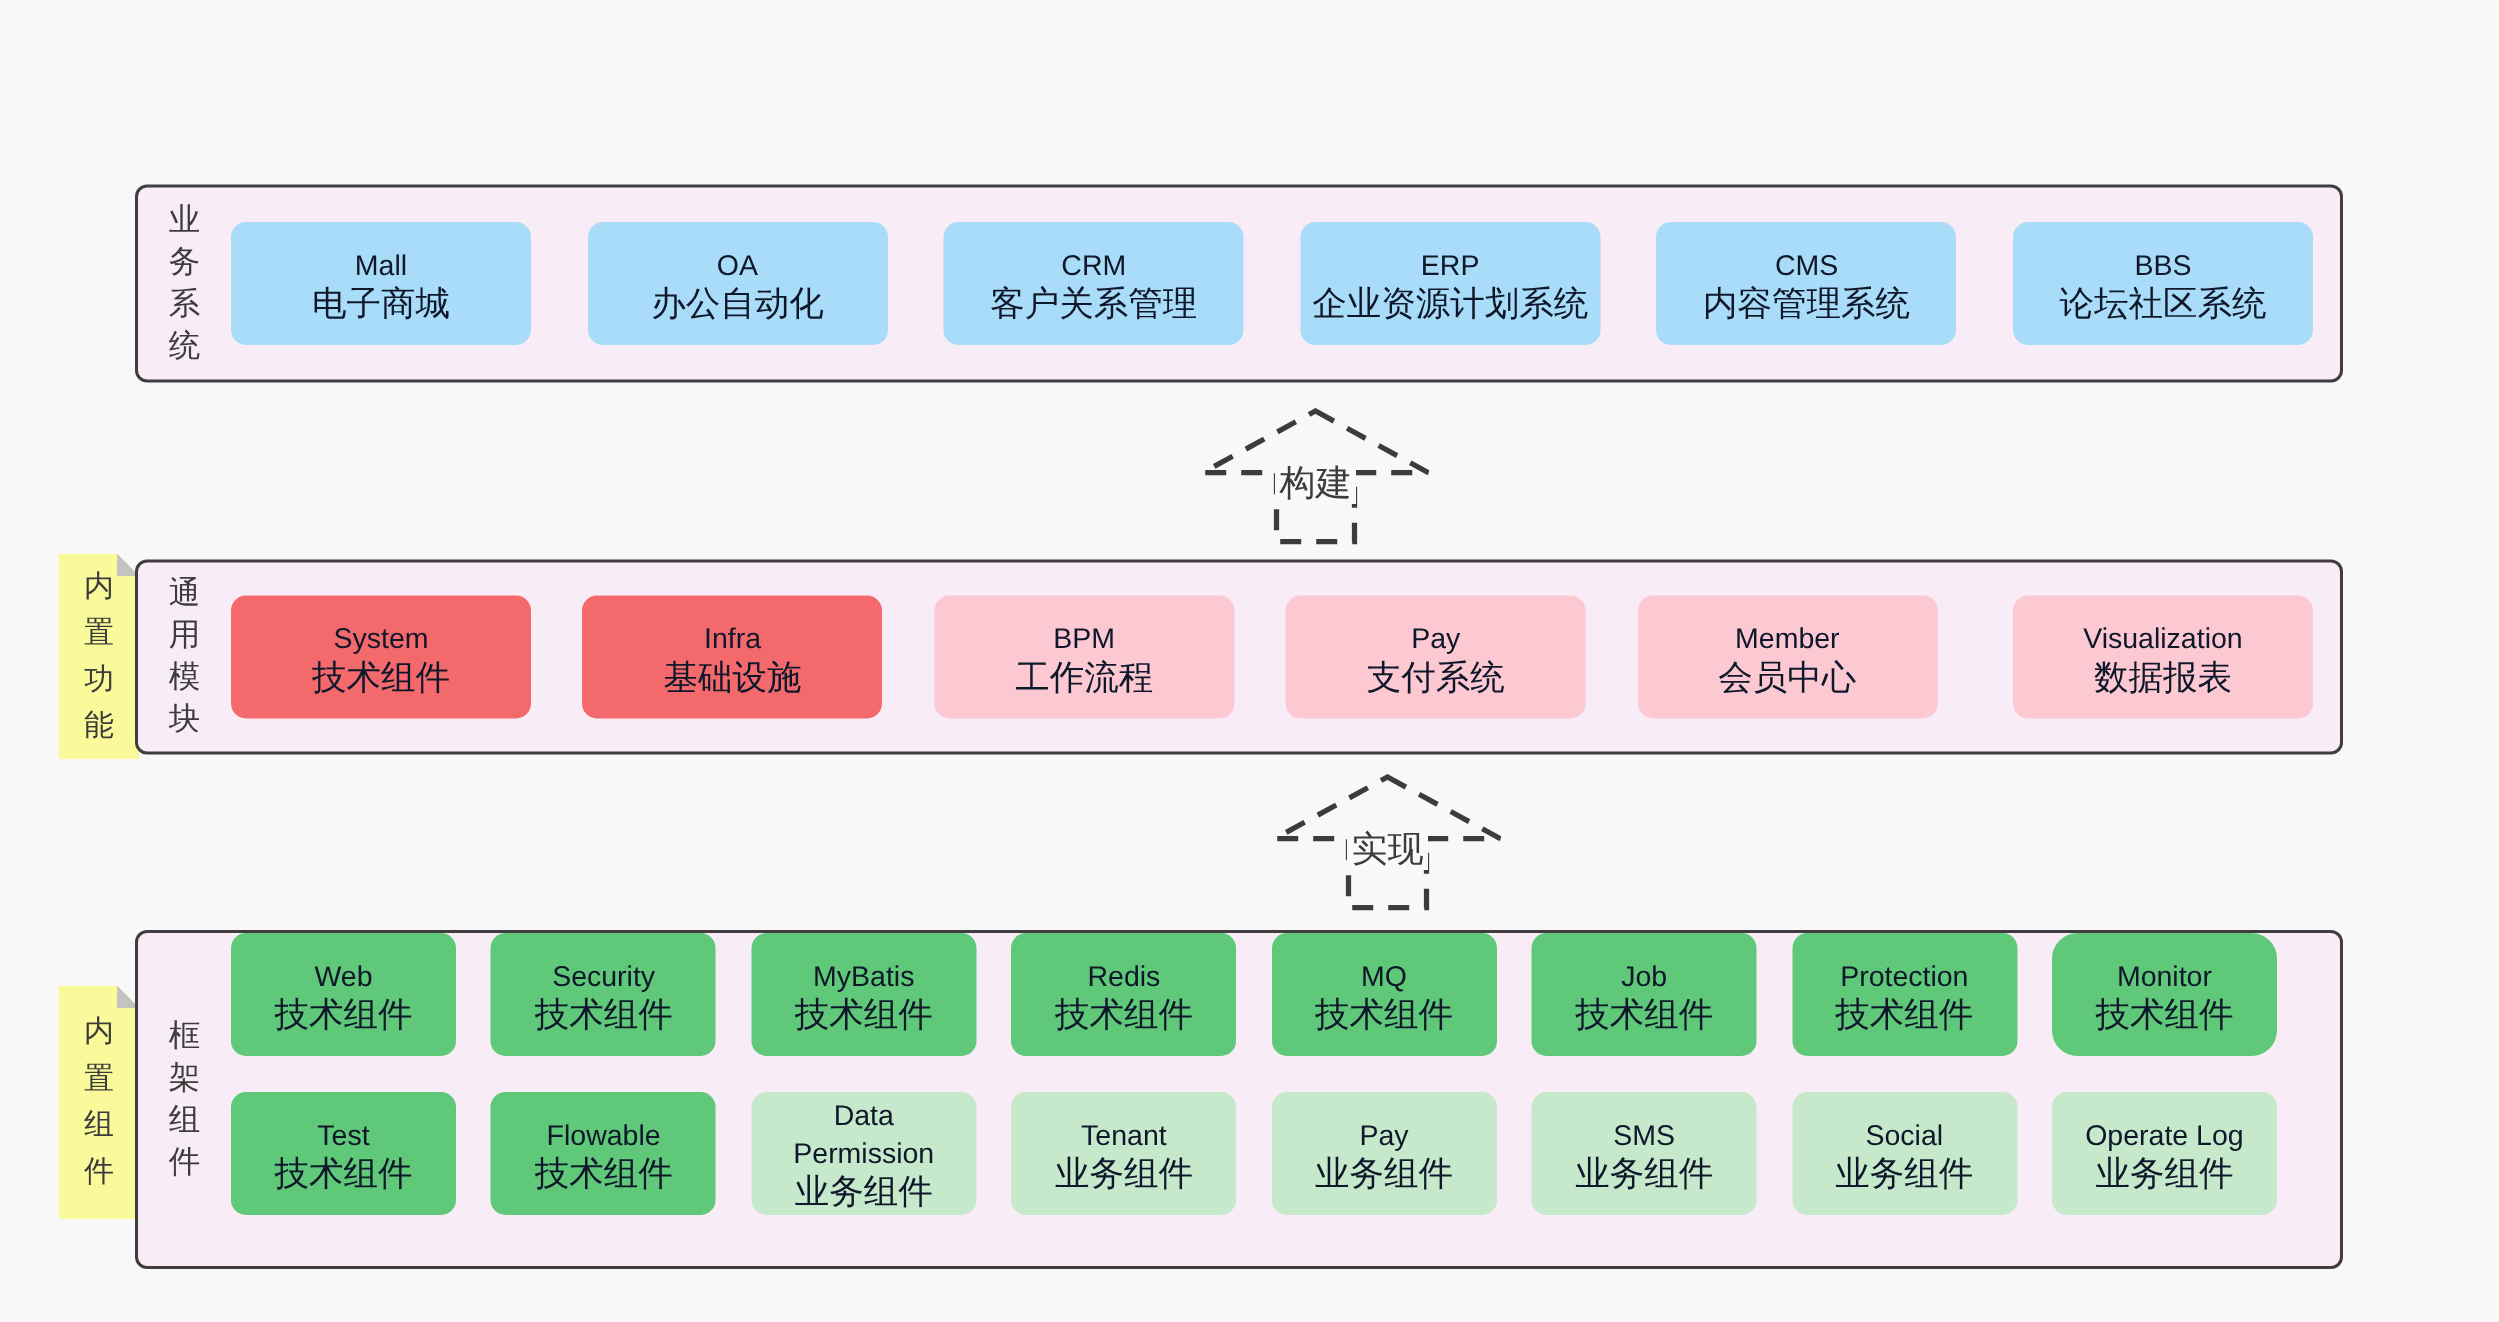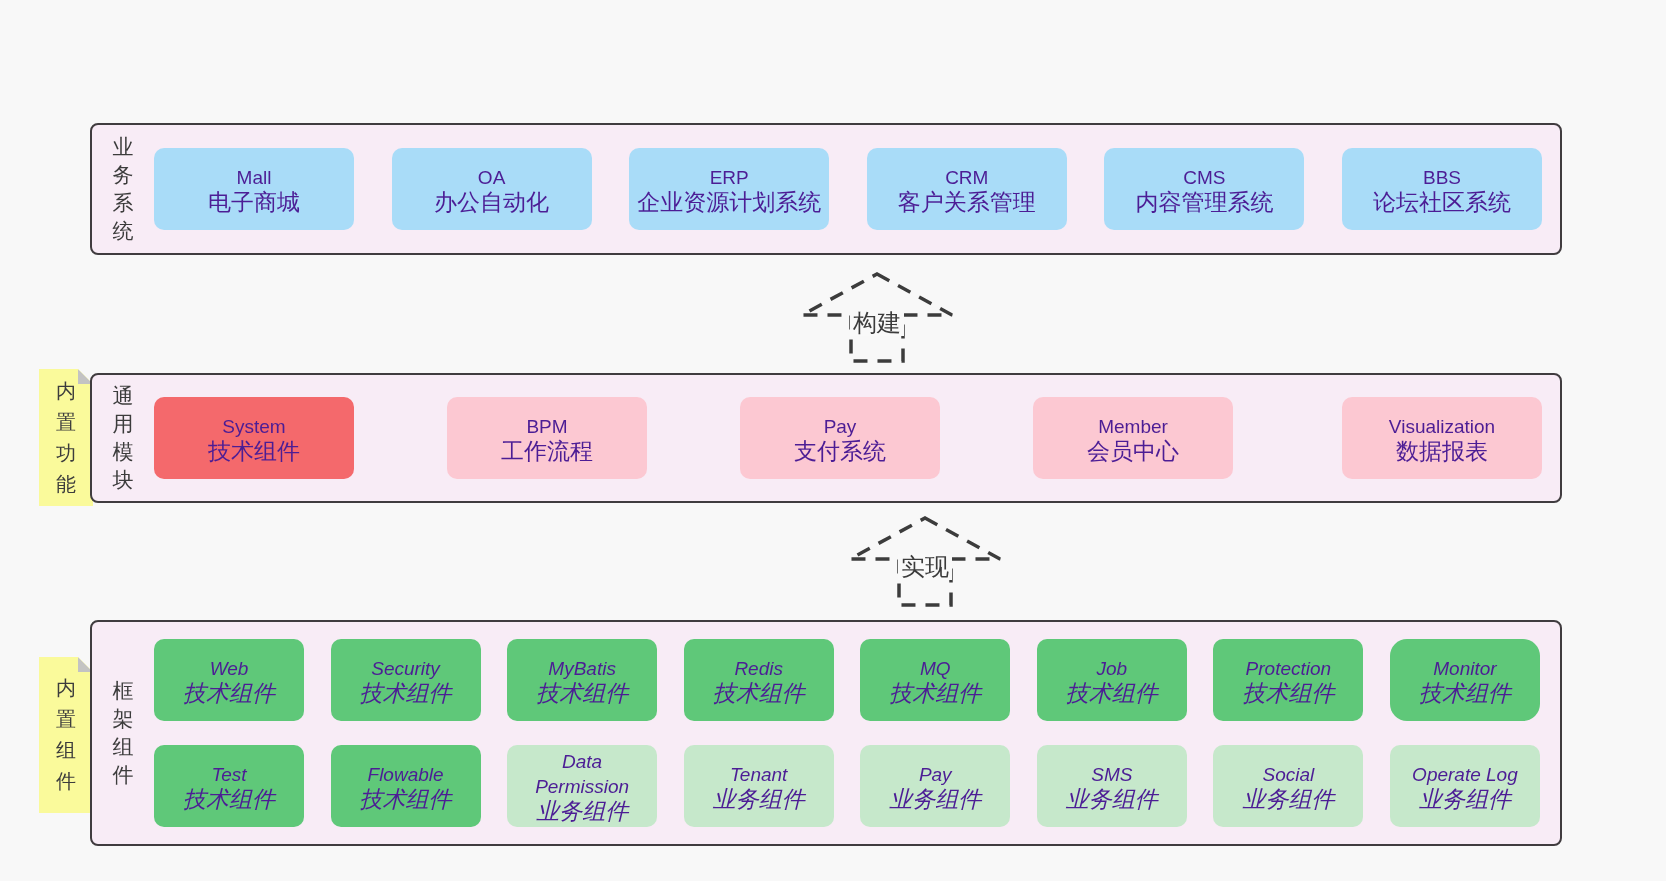--- a/index.html
+++ b/index.html
@@ -11,25 +11,25 @@
              background:#f8ecf6;box-sizing:border-box;display:flex;z-index:2;}
   #sec-business{top:123px;height:132px;}
   #sec-modules{top:373px;height:130px;}
   #sec-components{top:620px;height:226px;}
 
   .label-col{width:62px;flex:0 0 62px;display:flex;flex-direction:column;align-items:center;
              justify-content:center;color:#3c3c3c;}
   .vchar{font-size:21px;line-height:28px;color:#3c3c3c;}
 
   .boxes{flex:1;display:flex;justify-content:space-between;align-items:center;padding-right:18px;}
-  .rows-wrap{flex:1;display:flex;flex-direction:column;justify-content:center;gap:24px;padding-right:20px;font-style:italic;}
+  .rows-wrap{flex:1;display:flex;flex-direction:column;gap:24px;padding-right:42px;}
   .rows-wrap .boxes{flex:0 0 auto;padding-right:0;}
 
   .box{border-radius:10px;display:flex;flex-direction:column;align-items:center;justify-content:center;
-       text-align:center;color:#4c1d95;box-sizing:border-box;padding:4px 8px;}
+       text-align:center;color:#0f172a;box-sizing:border-box;padding:4px 8px;}
   .box-w200{width:200px;height:82px;}
   .box-w150{width:150px;height:82px;}
   .box-name{font-size:19px;line-height:25px;}
   .box-desc{font-size:23px;line-height:24px;}
 
   
   .note{position:absolute;left:39px;width:54px;background:#fafa9b;z-index:1;
         clip-path:polygon(0 0,calc(100% - 15px) 0,100% 15px,100% 100%,0 100%);
         display:flex;flex-direction:column;align-items:center;justify-content:center;}
   .note .vchar{font-size:20px;line-height:31px;}
@@ -77,26 +77,26 @@
     <div class="boxes" id="boxes-business">
         <div class="box box-w200" style="background: rgb(169, 220, 248);">
           <div class="box-name">Mall</div>
           <div class="box-desc">电子商城</div>
         </div>
         <div class="box box-w200" style="background: rgb(169, 220, 248);">
           <div class="box-name">OA</div>
           <div class="box-desc">办公自动化</div>
         </div>
         <div class="box box-w200" style="background: rgb(169, 220, 248);">
+          <div class="box-name">CRM</div>
+          <div class="box-desc">客户关系管理</div>
+        </div>
+        <div class="box box-w200" style="background: rgb(169, 220, 248);">
           <div class="box-name">ERP</div>
           <div class="box-desc">企业资源计划系统</div>
-        </div>
-        <div class="box box-w200" style="background: rgb(169, 220, 248);">
-          <div class="box-name">CRM</div>
-          <div class="box-desc">客户关系管理</div>
         </div>
         <div class="box box-w200" style="background: rgb(169, 220, 248);">
           <div class="box-name">CMS</div>
           <div class="box-desc">内容管理系统</div>
         </div>
         <div class="box box-w200" style="background: rgb(169, 220, 248);">
           <div class="box-name">BBS</div>
           <div class="box-desc">论坛社区系统</div>
         </div>
       </div>
@@ -114,20 +114,24 @@
         <div class="vchar">通</div>
         <div class="vchar">用</div>
         <div class="vchar">模</div>
         <div class="vchar">块</div>
       </div>
     <div class="boxes" id="boxes-modules">
         <div class="box box-w200" style="background: rgb(244, 105, 108);">
           <div class="box-name">System</div>
           <div class="box-desc">技术组件</div>
         </div>
+        <div class="box box-w200" style="background: rgb(244, 105, 108);">
+          <div class="box-name">Infra</div>
+          <div class="box-desc">基础设施</div>
+        </div>
         <div class="box box-w200" style="background: rgb(252, 200, 210);">
           <div class="box-name">BPM</div>
           <div class="box-desc">工作流程</div>
         </div>
         <div class="box box-w200" style="background: rgb(252, 200, 210);">
           <div class="box-name">Pay</div>
           <div class="box-desc">支付系统</div>
         </div>
         <div class="box box-w200" style="background: rgb(252, 200, 210);">
           <div class="box-name">Member</div>

